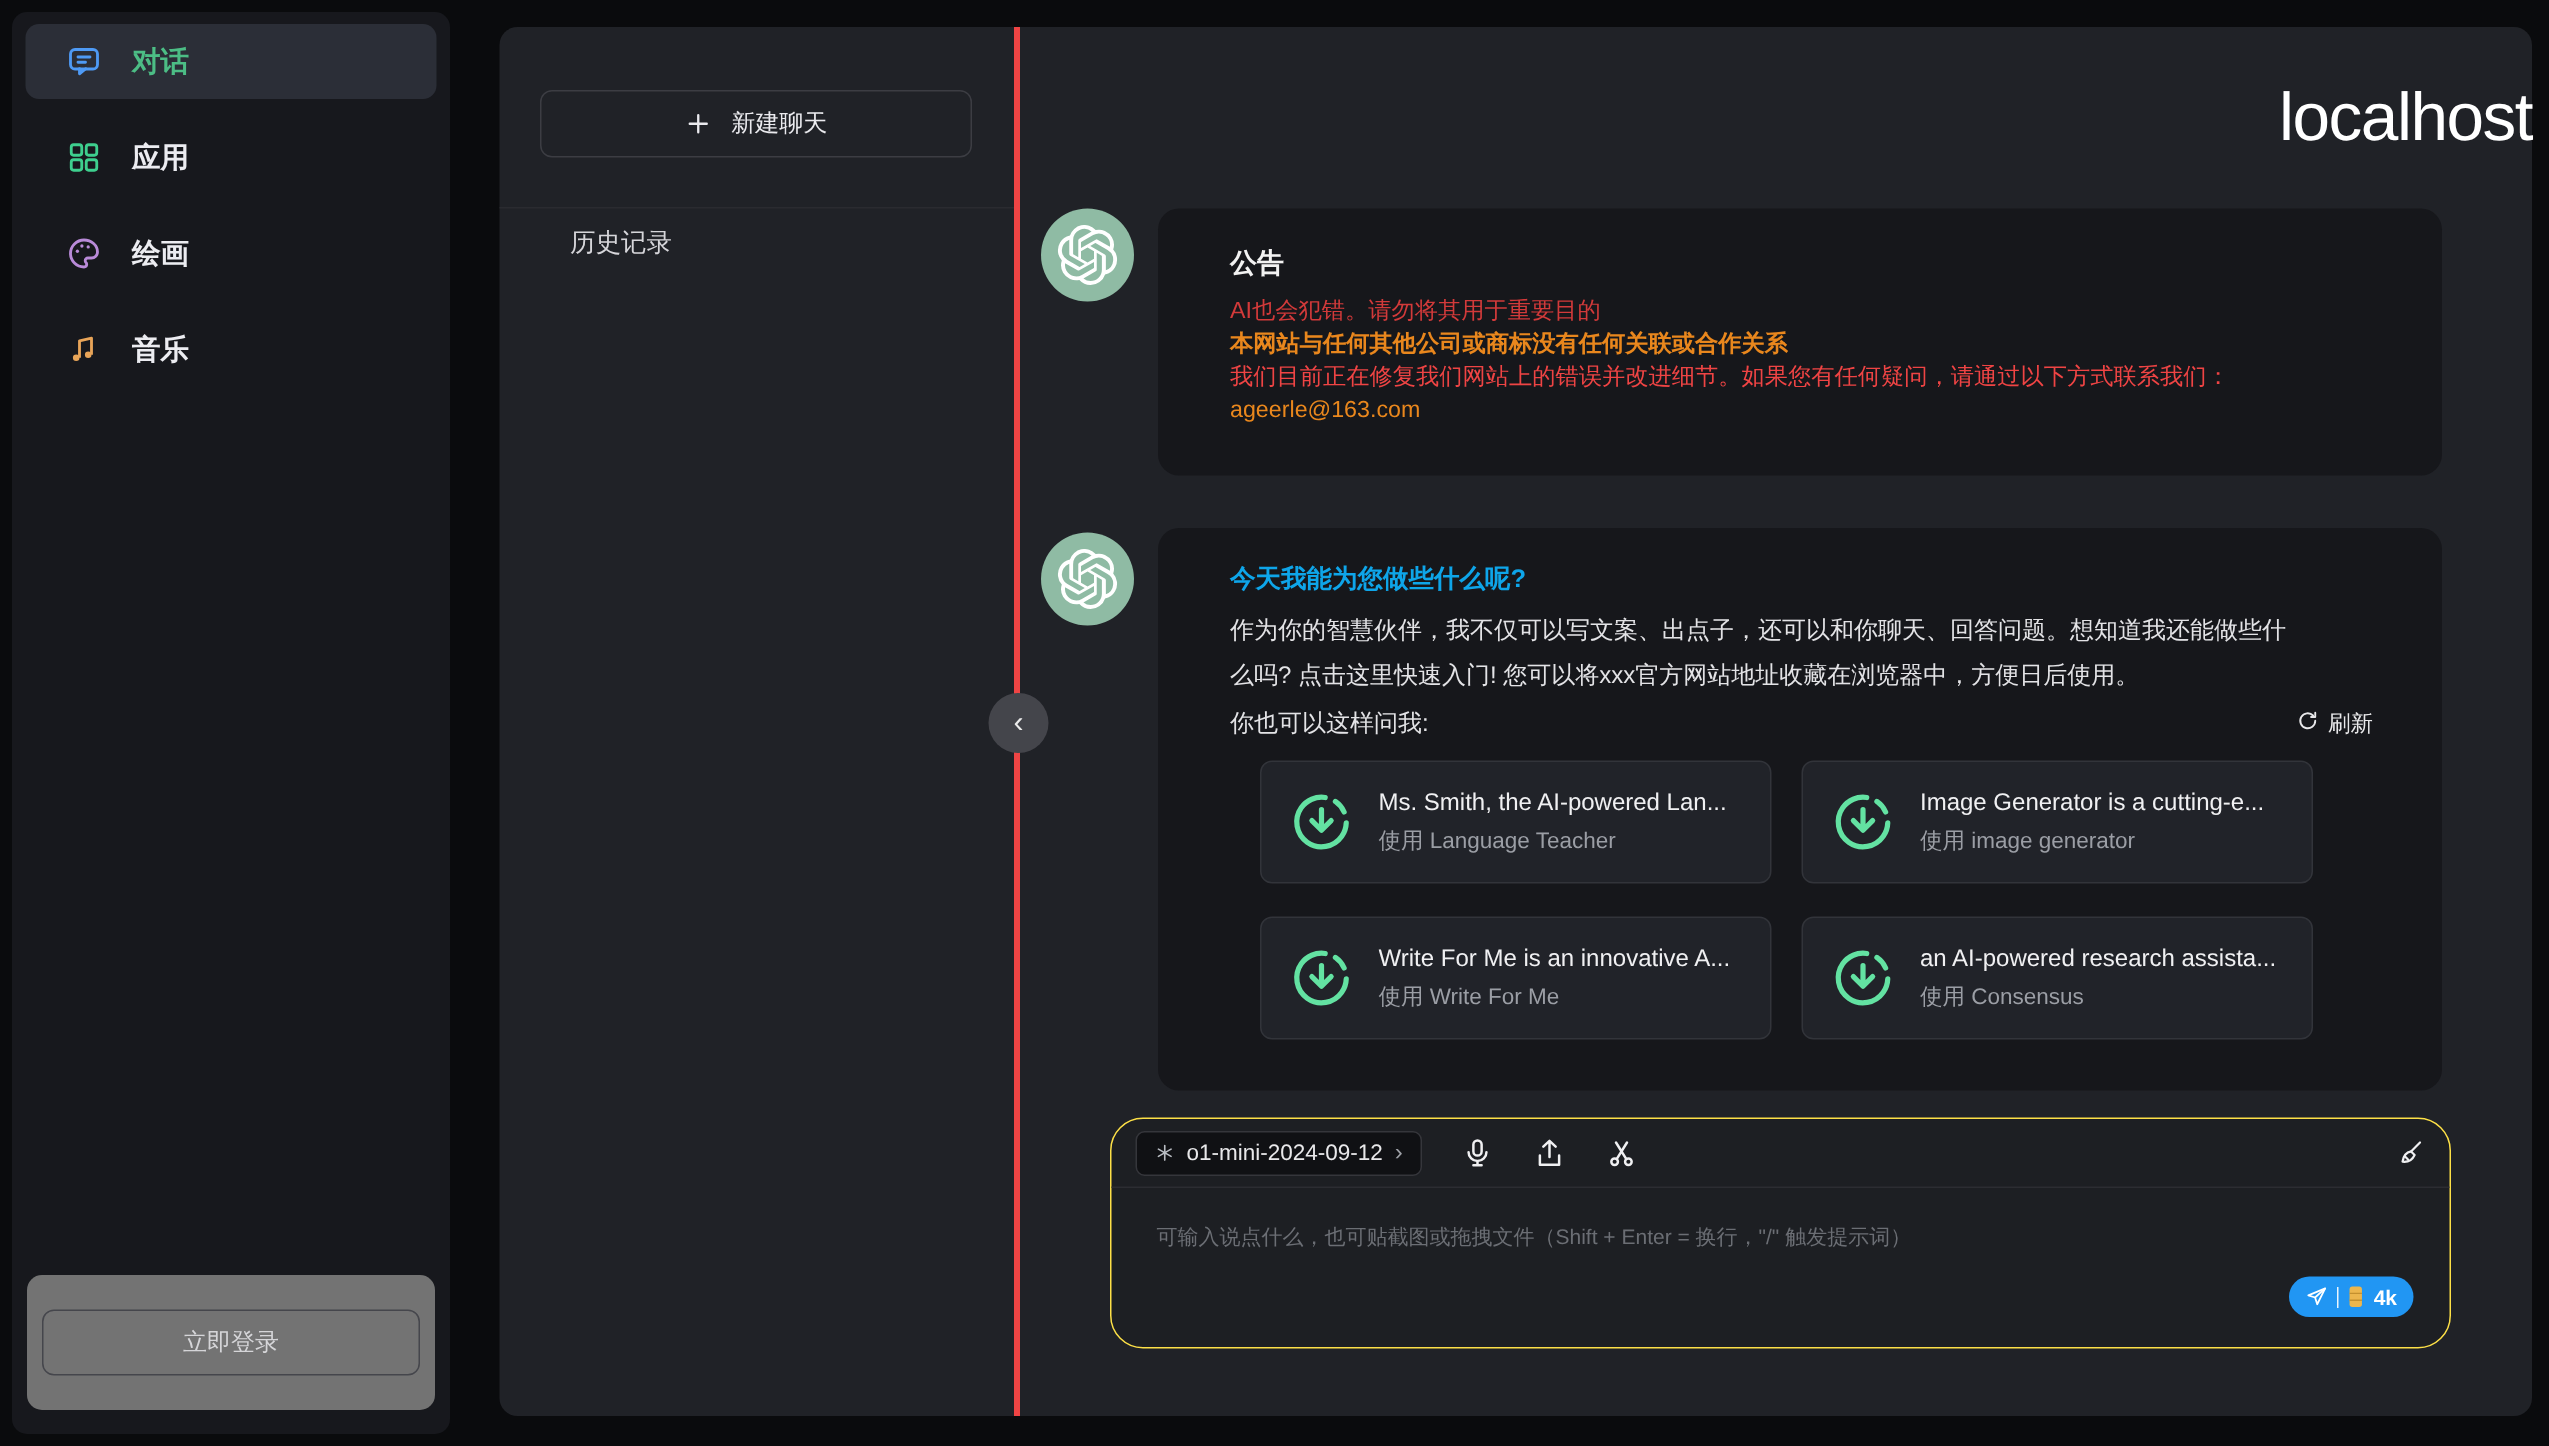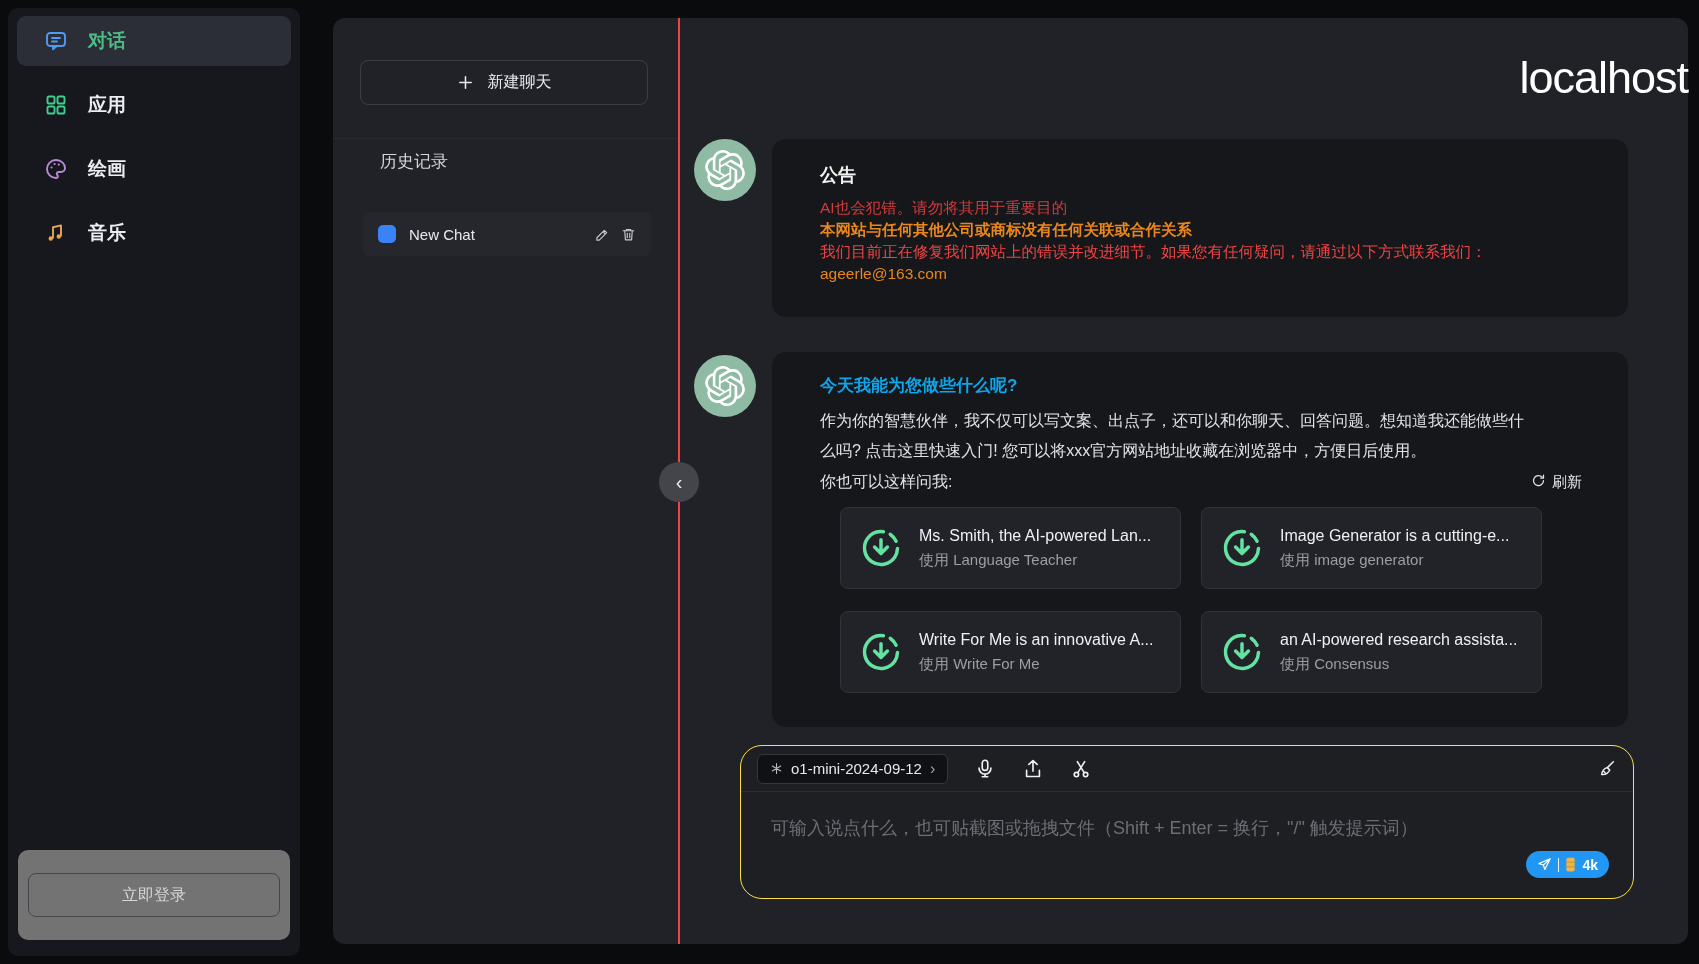--- a/index.html
+++ b/index.html
@@ -37,21 +37,21 @@
     font-family:inherit; cursor:pointer;
   }
 
   
   .panel {
     position:absolute; left:333px; top:18px; width:1355px; height:926px;
     background:#202227; border-radius:12px;
   }
 
   
-  .chatlist { position:absolute; left:0; top:0; width:347px; height:100%; border-right:2px solid #ef4444;padding-left:24px; }
+  .chatlist { position:absolute; left:0; top:0; width:347px; height:100%; border-right:4px solid #ef4444;padding-left:24px; }
   .newchat-btn {
     position:absolute; left:27px; top:42px; width:288px; height:45px;
     border:1px solid #3c3d43; border-radius:8px; background:transparent;
     color:#eaeaee; font-size:16px; font-family:inherit; cursor:pointer;
     display:flex; align-items:center; justify-content:center; gap:14px;
   }
   .chatlist-divider { position:absolute; left:0; top:120px; width:100%; height:1px; background:#2a2b30; }
   .history-label { position:absolute; left:47px; top:132px; font-size:17px; color:#d6d6da; }
   .history-item {
     position:absolute; left:30px; top:194px; width:288px; height:44px;
@@ -123,21 +123,21 @@
   }
   .model-pill {
     height:30px; background:#101114; border:1px solid #35363b; border-radius:6px;
     color:#e8e8ea; font-size:15px; font-family:inherit; cursor:pointer;
     display:flex; align-items:center; gap:8px; padding:0 12px;
   }
   .model-chevron { color:#9ea1a7; font-size:16px; }
   .toolbar-spacer { flex:1 1 auto; }
   .composer-input {
     width:100%; height:104px; background:transparent; border:none; outline:none;
-    resize:none; font-family:inherit; font-size:18px; color:#e6e6e6;
+    resize:none; font-family:inherit; font-size:14px; color:#e6e6e6;
     padding:24px 30px;
   }
   .composer-input::placeholder { color:#6b6e74; }
   .send-badge {
     position:absolute; right:24px; bottom:20px; height:27px;
     background:#2196f3; border:none; border-radius:14px; cursor:pointer;
     display:flex; align-items:center; gap:6px; padding:0 11px;
     color:#ffffff; font-size:14px; font-weight:700; font-family:inherit;
   }
   .send-divider { width:1.5px; height:14px; background:#ffffff; opacity:.9; }
@@ -202,37 +202,20 @@
       <span>
         <svg width="17" height="17" viewBox="0 0 24 24" fill="none" stroke="#eaeaee" stroke-width="2.2" stroke-linecap="round">
           <path d="M12 4v16M4 12h16"></path>
         </svg>
       </span>
       <span>新建聊天</span>
     </button>
     <div class="chatlist-divider"></div>
     <div class="history-label">历史记录</div>
 
-    <div class="history-item">
-      <span class="history-square"></span>
-      <span class="history-title">New Chat</span>
-      <span class="history-actions">
-        <button class="icon-btn">
-          <svg width="15" height="15" viewBox="0 0 24 24" fill="none" stroke="#c9cacd" stroke-width="1.8" stroke-linejoin="round">
-            <path d="M3 17.2 14.9 5.3l3.8 3.8L6.8 21H3v-3.8z"></path>
-              <path d="M12.8 7.4l3.8 3.8"></path>
-          </svg>
-        </button>
-        <button class="icon-btn">
-          <svg width="15" height="15" viewBox="0 0 24 24" fill="none" stroke="#c9cacd" stroke-width="1.8" stroke-linecap="round" stroke-linejoin="round">
-            <path d="M3.5 6h17M8.5 6V4h7v2M6 6l1 14.5h10L18 6M10 10v7M14 10v7"></path>
-          </svg>
-        </button>
-      </span>
-    </div>
   </div>
 
   <button class="collapse-btn">‹</button>
 
   <div class="main">
     <div class="main-title">localhost</div>
 
     <div class="avatar avatar-1">
       <svg width="40" height="40" viewBox="0 0 24 24" fill="#ffffff">
         <path d="M22.2819 9.8211a5.9847 5.9847 0 0 0-.5157-4.9108 6.0462 6.0462 0 0 0-6.5098-2.9A6.0651 6.0651 0 0 0 4.9807 4.1818a5.9847 5.9847 0 0 0-3.9977 2.9 6.0462 6.0462 0 0 0 .7427 7.0966 5.98 5.98 0 0 0 .511 4.9107 6.051 6.051 0 0 0 6.5146 2.9001A5.9847 5.9847 0 0 0 13.2599 24a6.0557 6.0557 0 0 0 5.7718-4.2058 5.9894 5.9894 0 0 0 3.9977-2.9001 6.0557 6.0557 0 0 0-.7475-7.073zm-9.022 12.6081a4.4755 4.4755 0 0 1-2.8764-1.0408l.1419-.0804 4.7783-2.7582a.7948.7948 0 0 0 .3927-.6813v-6.7369l2.02 1.1686a.071.071 0 0 1 .038.052v5.5826a4.504 4.504 0 0 1-4.4945 4.4944zm-9.6607-4.1254a4.4708 4.4708 0 0 1-.5346-3.0137l.142.0852 4.783 2.7582a.7712.7712 0 0 0 .7806 0l5.8428-3.3685v2.3324a.0804.0804 0 0 1-.0332.0615L9.74 19.9502a4.4992 4.4992 0 0 1-6.1408-1.6464zM2.3408 7.8956a4.485 4.485 0 0 1 2.3655-1.9728V11.6a.7664.7664 0 0 0 .3879.6765l5.8144 3.3543-2.0201 1.1685a.0757.0757 0 0 1-.071 0l-4.8303-2.7865A4.504 4.504 0 0 1 2.3408 7.8956zm16.5963 3.8558L13.1038 8.364 15.1192 7.2a.0757.0757 0 0 1 .071 0l4.8303 2.7913a4.4944 4.4944 0 0 1-.6765 8.1042v-5.6772a.79.79 0 0 0-.407-.667zm2.0107-3.0231l-.142-.0852-4.7735-2.7818a.7759.7759 0 0 0-.7854 0L9.409 9.2297V6.8974a.0662.0662 0 0 1 .0284-.0615l4.8303-2.7866a4.4992 4.4992 0 0 1 6.6802 4.66zM8.3065 12.863l-2.02-1.1638a.0804.0804 0 0 1-.038-.0567V6.0742a4.4992 4.4992 0 0 1 7.3757-3.4537l-.142.0805L8.704 5.459a.7948.7948 0 0 0-.3927.6813zm1.0976-2.3654l2.602-1.4998 2.6069 1.4998v2.9994l-2.5974 1.4997-2.6067-1.4997z"></path>

